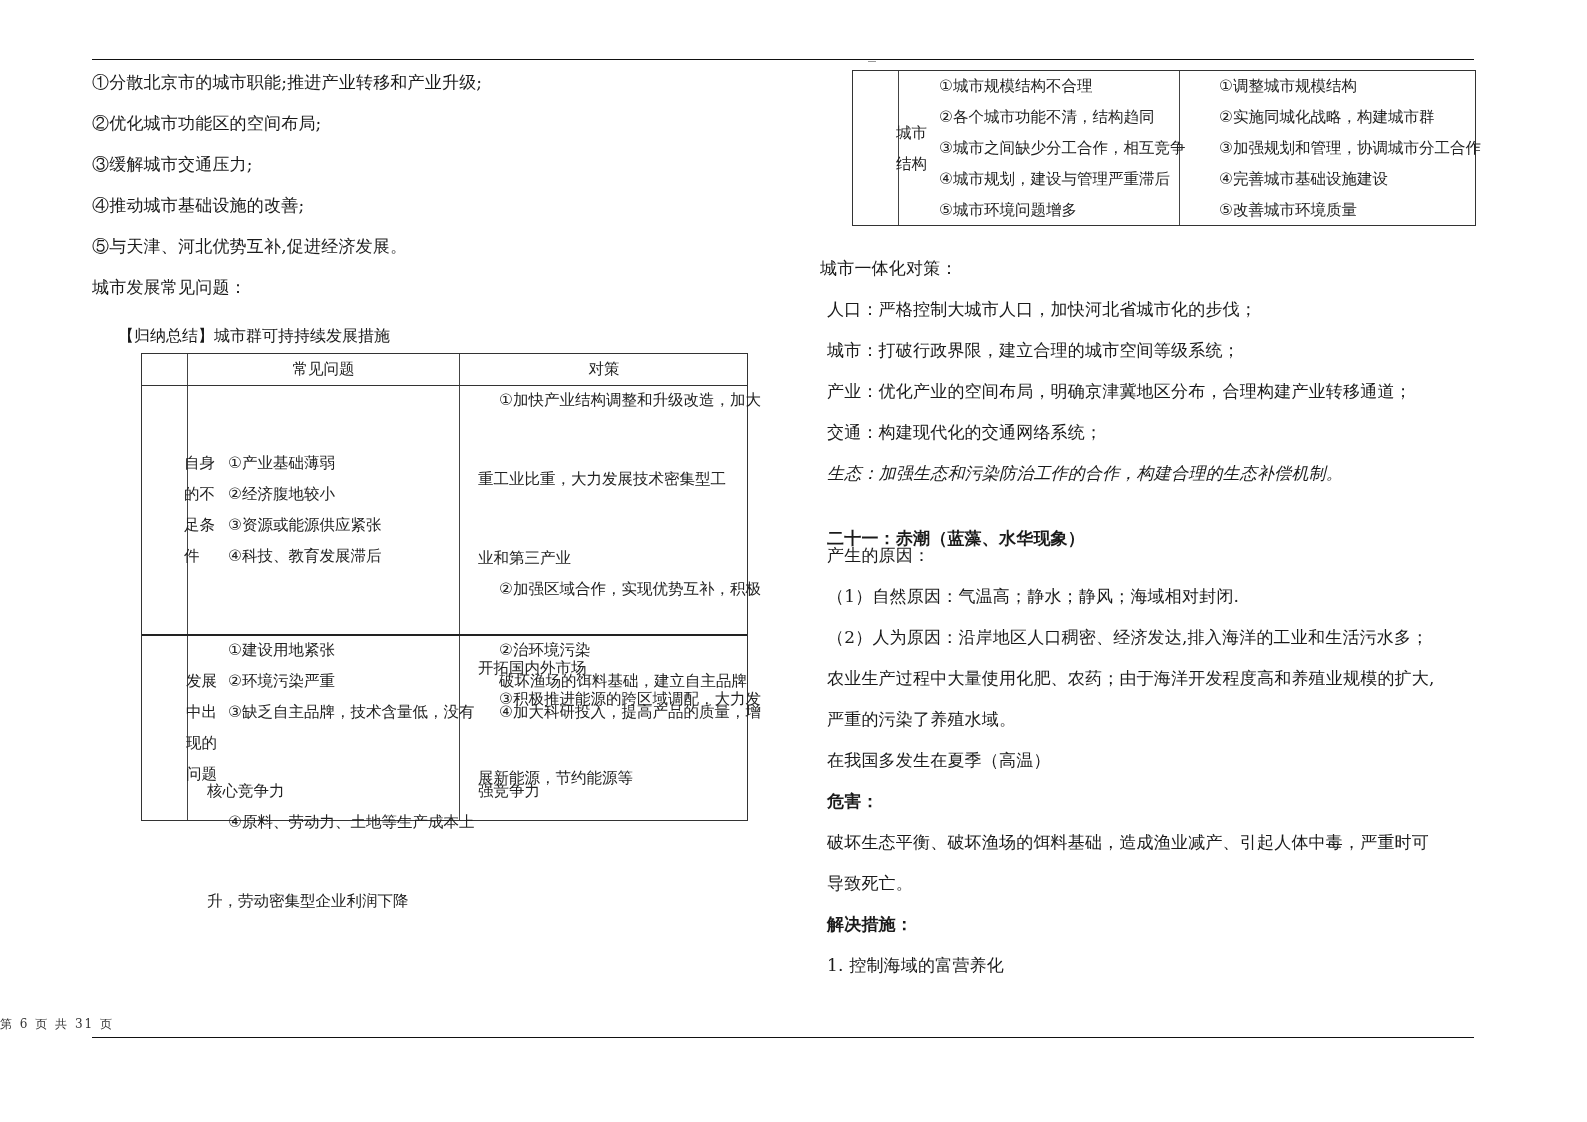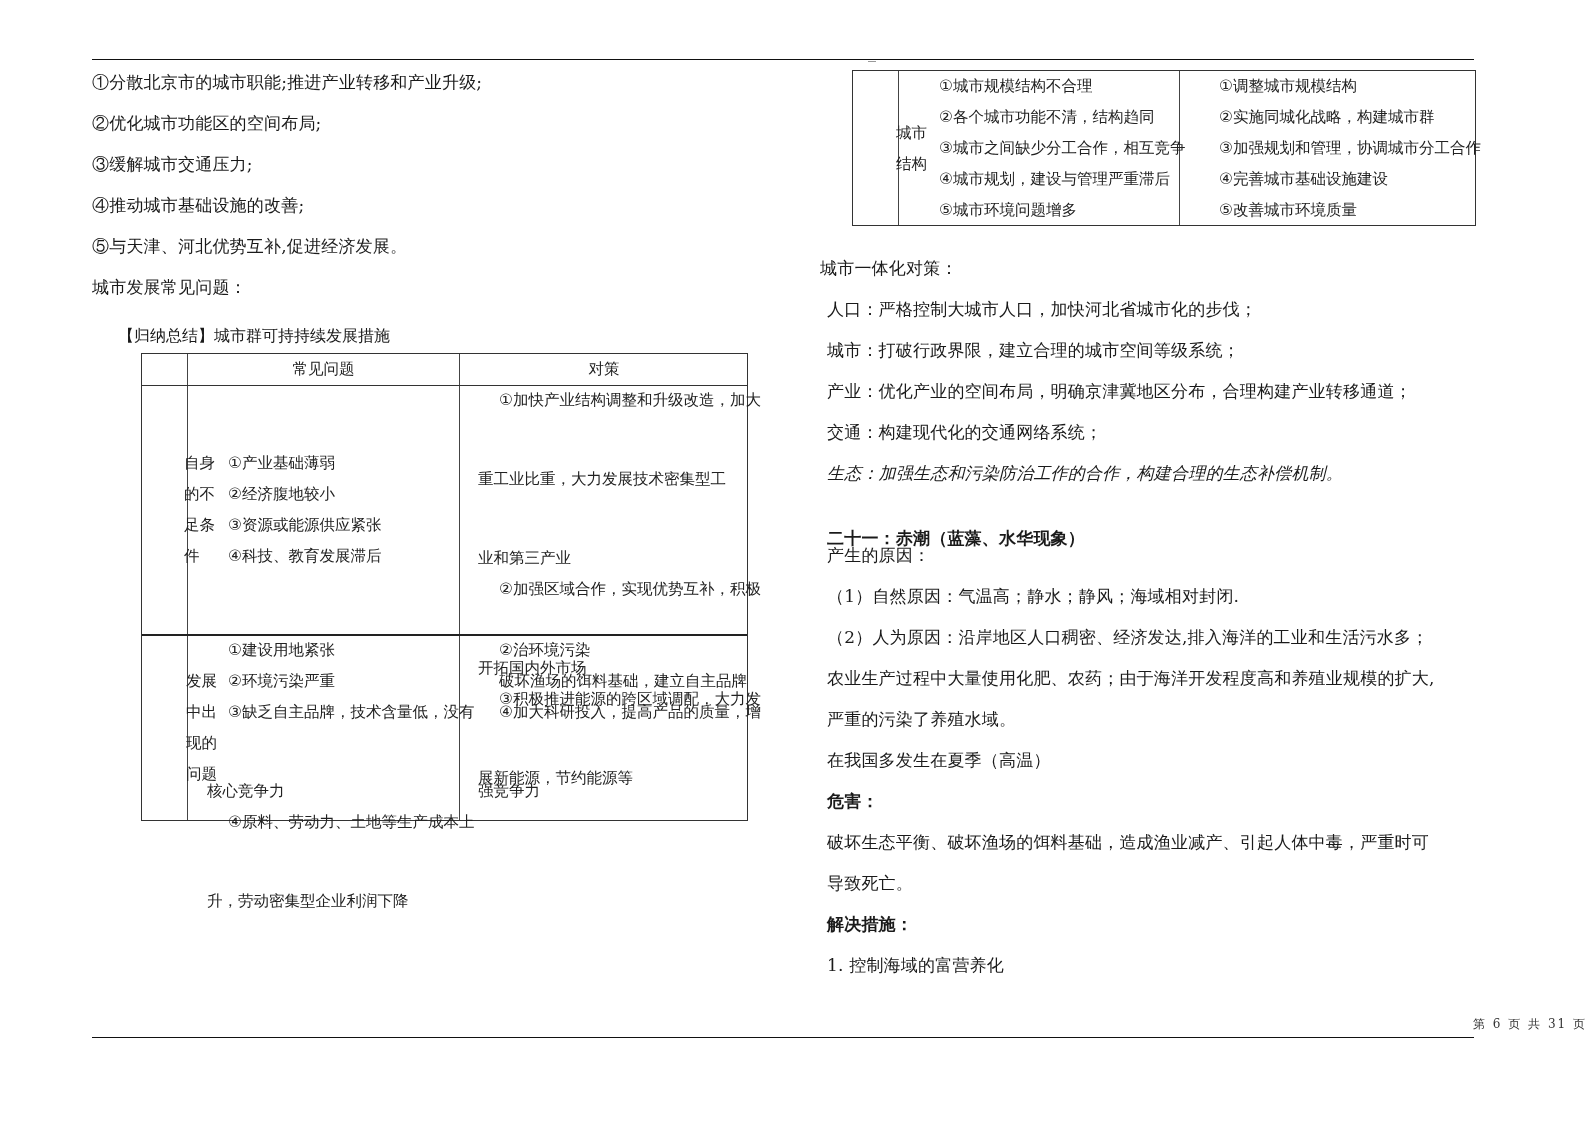--- a/index.html
+++ b/index.html
@@ -26,21 +26,21 @@
   .cell .ln { display: block; height: 31px; line-height: 31px; white-space: nowrap; padding-left: 39px; }
   .cell .ln.indent { padding-left: 18px; margin-top: 48px; }
   .hdr { text-align: center; line-height: 31px; }
 
   
   .rtable { position: absolute; left: 852px; top: 70px; width: 624px; height: 156px;
             border: 1.2px solid #333; box-sizing: border-box;
             font-family: "DejaVu Sans", "Liberation Sans", sans-serif; font-size: 15.5px; color: #222; }
   .rtable .vline { position: absolute; top: 0; bottom: 0; border-left: 1.2px solid #444; }
 
-  .footer { position: absolute; left: 0; width: 1587px; top: 1016px; text-align: right;
+  .footer { position: absolute; left: 0; width: 1587px; top: 1016px; text-align: left;
             font-size: 12px; color: #333; letter-spacing: 2px; }
 </style>
 </head>
 <body>
 
 <div class="rule top"></div>
 <div class="tick"></div>
 
 <div class="para" style="left:92px; top:71px;">①分散北京市的城市职能;推进产业转移和产业升级;</div>
 <div class="para" style="left:92px; top:112px;">②优化城市功能区的空间布局;</div>

